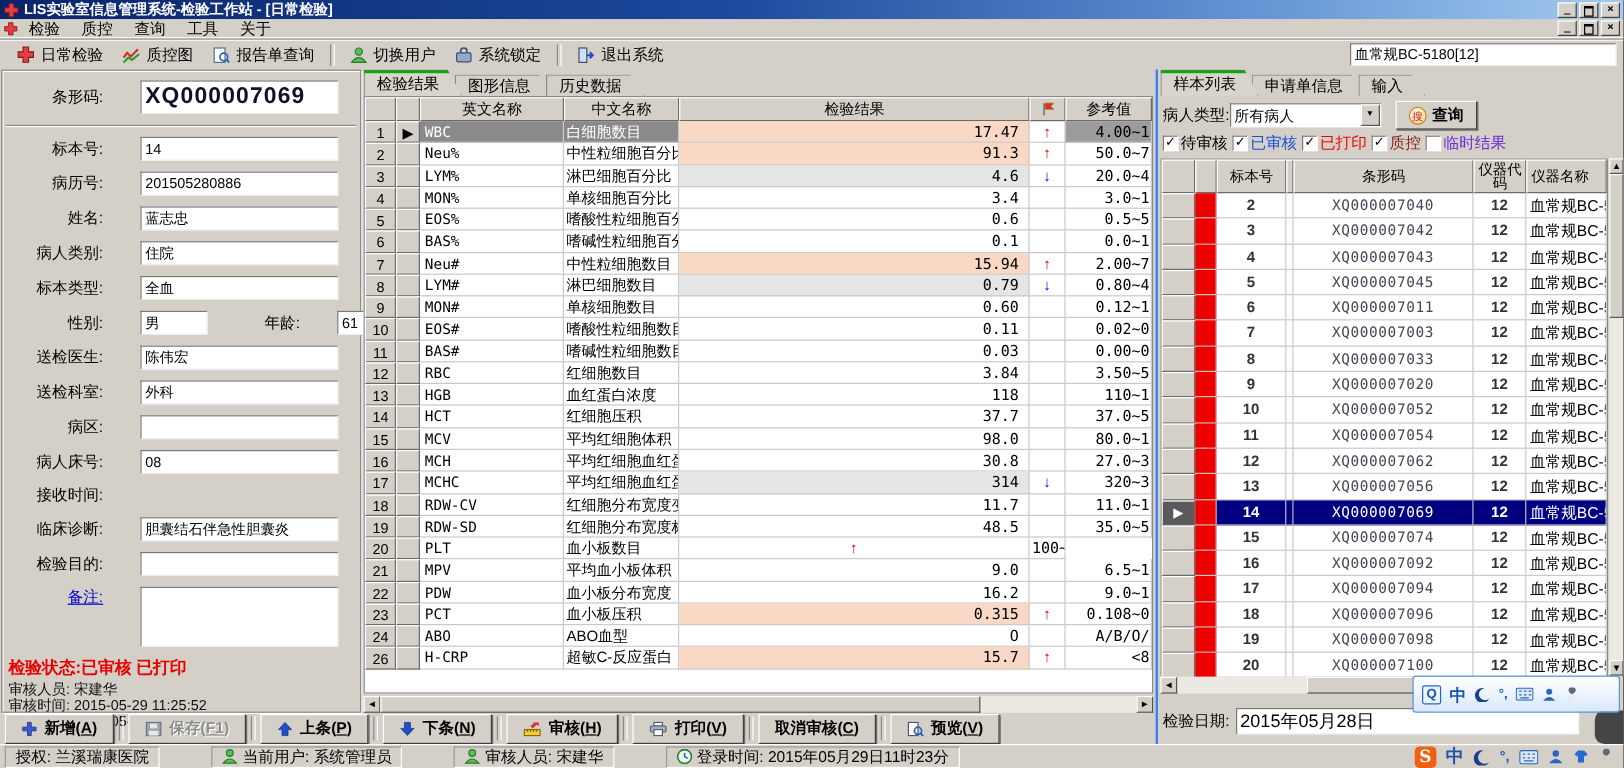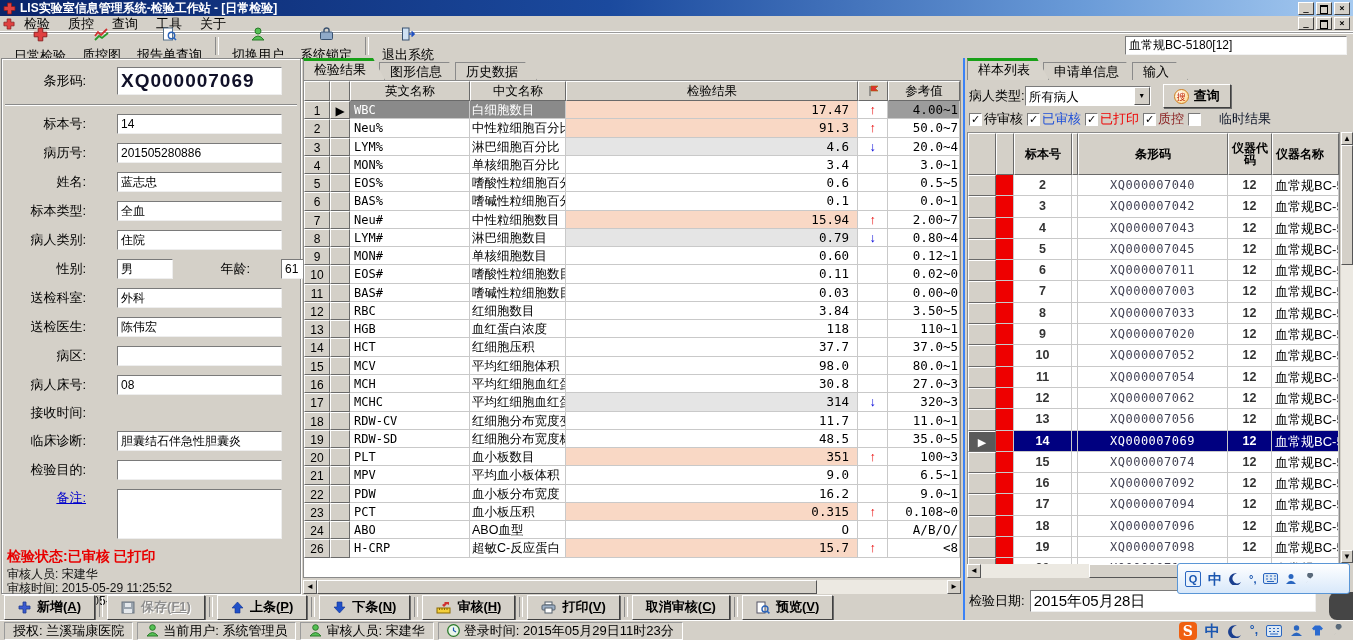--- a/index.html
+++ b/index.html
@@ -14,21 +14,21 @@
   .winbtns{margin-left:auto;display:flex;gap:2px;align-items:center;}
   .wbtn{width:16px;height:13px;background:#d4d0c8;border:1px solid;border-color:#fff #404040 #404040 #fff;
     font-size:9px;line-height:10px;text-align:center;font-weight:bold;box-sizing:border-box;
     font-family:"DejaVu Sans Mono",monospace;}
   .wbtn .rs{display:inline-block;width:6px;height:6px;border:1px solid #000;border-top-width:2px;margin-top:2px;}
   .menubar{position:absolute;left:0;top:16px;width:100%;height:16px;box-sizing:border-box;background:#d4d0c8;
     display:flex;align-items:center;padding:0 3px;border-bottom:1px solid #fff;}
   .menu-item{padding:0 9px;font-size:13px;}
   .toolbar{position:absolute;left:0;top:32px;width:100%;height:26px;box-sizing:border-box;
     border-top:1px solid #9a9a9a;box-shadow:inset 0 1px 0 #fff;display:flex;align-items:center;padding:0 6px;}
-  .tbtn{display:flex;align-items:center;gap:5px;padding:2px 8px;font-size:13px;white-space:nowrap;flex-direction:column;}
+  .tbtn{display:flex;align-items:center;gap:5px;padding:2px 8px;font-size:13px;white-space:nowrap;}
   .tsep{width:2px;height:18px;border-left:1px solid #8a8a8a;border-right:1px solid #fff;margin:0 5px;}
   .inst-input{margin-left:auto;width:214px;height:17px;background:#fff;border:1px solid;
     border-color:#7a7a7a #f2f2f2 #f2f2f2 #7a7a7a;font-size:12px;padding:0 3px;font-family:inherit;}
 
   
   .left-panel{position:absolute;left:1px;top:58px;width:300px;height:536px;box-sizing:border-box;
     border:1px solid #8a8a8a;box-shadow:inset 1px 1px 0 #fff,1px 1px 0 #fff;padding-top:8px;background:#d4d0c8;}
   .frow{display:flex;align-items:center;margin:0 18px 9px 2px;gap:31px;}
   .frow .lbl{width:82px;text-align:right;font-size:13px;flex:none;white-space:nowrap;}
   .fld{height:18px;border:1px solid;border-color:#7a7a7a #eee #eee #7a7a7a;background:#fff;
@@ -93,21 +93,21 @@
   .sbadge{width:15px;height:15px;border-radius:50%;background:radial-gradient(circle at 35% 35%,#fff,#ffd27a);
     border:1px solid #d08020;color:#c02000;font-size:9px;line-height:14px;text-align:center;box-sizing:border-box;font-weight:normal;}
   .rp-filters{position:absolute;top:52px;left:2px;right:2px;height:18px;display:flex;align-items:center;
     font-size:13px;white-space:nowrap;overflow:hidden;}
   .cb{width:13px;height:13px;background:#fff;border:1px solid;border-color:#7a7a7a #fff #fff #7a7a7a;
     font-size:11px;line-height:11px;text-align:center;font-weight:bold;flex:none;box-sizing:border-box;margin:0 2px;}
   .rp-filters .flabel{margin-right:2px;}
 
   .rgrid{position:absolute;left:2px;right:13px;top:74px;height:431px;border:1px solid #8a8a8a;background:#fff;overflow:hidden;}
   .rhead,.rrow{display:grid;grid-template-columns:28px 18px 58px 6px 150px 44px 1fr;}
-  .rhead{height:42px;font-weight:bold;}
+  .rhead{height:28px;}
   .rhead .hc{font-size:12px;line-height:12px;text-align:center;white-space:normal;}
   .rrow{height:21.3px;line-height:21px;}
   .rc{border-right:1px solid #c9c9c9;border-bottom:1px solid #c9c9c9;overflow:hidden;white-space:nowrap;
     box-sizing:border-box;font-size:13px;}
   .rc.mk{background:#d4d0c8;border:1px solid;border-color:#fff #6a6a6a #6a6a6a #fff;text-align:center;font-size:11px;}
   .rc.red{background:#ee0000;}
   .rc.sno{text-align:center;color:#333;font-weight:bold;font-size:12.5px;}
   .rc.bar{text-align:center;color:#445;font-family:"DejaVu Sans Mono",monospace;font-size:12px;letter-spacing:0.5px;}
   .rc.inst{text-align:center;color:#333;font-weight:bold;font-size:12.5px;}
   .rc.iname{padding-left:3px;font-size:13px;}
@@ -132,21 +132,21 @@
   
   .bottom-bar{position:absolute;left:0;top:594px;width:947px;height:26px;box-sizing:border-box;
     display:flex;align-items:center;padding:1px 4px;}
   .bbtn{flex:none;display:flex;align-items:center;justify-content:center;gap:6px;height:23px;padding:0 13px;
     background:#d4d0c8;border:1px solid;border-color:#fff #404040 #404040 #fff;box-shadow:1px 1px 0 #6a6a6a;
     font-size:13px;font-weight:bold;white-space:nowrap;}
   .bbtn.disabled{color:#8e8e8e;text-shadow:1px 1px 0 #fff;}
   .bsep{width:2px;height:20px;border-left:1px solid #8a8a8a;border-right:1px solid #fff;margin:0 4px;flex:none;}
   .key{text-decoration:underline;}
   .statusbar{position:absolute;left:0;top:620px;width:100%;height:20px;box-sizing:border-box;background:#d4d0c8;
-    border-top:1px solid #fff;display:flex;align-items:center;padding:1px 4px;}
+    border-top:1px solid #fff;display:flex;align-items:center;padding:1px 4px;gap:39px;}
   .scell{height:16px;border:1px solid;border-color:#9a9a9a #fff #fff #9a9a9a;display:flex;align-items:center;
     gap:4px;padding:0 8px;margin-right:4px;font-size:13px;white-space:nowrap;}
   .stray{margin-left:auto;display:flex;align-items:center;gap:8px;padding-right:4px;}
   .stray .glyph{color:#1a56b0;font-weight:bold;font-size:15px;line-height:15px;}
   .slogo{width:18px;height:18px;background:#f06010;border-radius:4px;color:#fff;font-weight:bold;
     font-size:14px;line-height:18px;text-align:center;font-family:"DejaVu Serif",serif;}
 </style>
 </head>
 <body>
 
@@ -240,41 +240,41 @@
       </div>
     <div class="frow">
         <span class="lbl">病历号:</span>
         <input class="fld grow1" value="201505280886" style="">
       </div>
     <div class="frow">
         <span class="lbl">姓名:</span>
         <input class="fld grow1" value="蓝志忠" style="">
       </div>
     <div class="frow">
+        <span class="lbl">病人类别:</span>
+        <input class="fld grow1" value="住院" style="">
+      </div>
+    <div class="frow">
         <span class="lbl">标本类型:</span>
         <input class="fld grow1" value="全血" style="">
-      </div>
-    <div class="frow">
-        <span class="lbl">病人类别:</span>
-        <input class="fld grow1" value="住院" style="">
       </div>
     <div class="frow">
       <span class="lbl">性别:</span>
       <input class="fld" style="width: 48px;" value="男">
       <span class="lbl" style="width:46px">年龄:</span>
       <input class="fld" style="width: 52px;" value="61">
       <input class="fld" style="width: 22px;" value="岁">
     </div>
     <div class="frow">
+        <span class="lbl">送检医生:</span>
+        <input class="fld grow1" value="陈伟宏" style="">
+      </div>
+    <div class="frow">
         <span class="lbl">送检科室:</span>
         <input class="fld grow1" value="外科" style="">
-      </div>
-    <div class="frow">
-        <span class="lbl">送检医生:</span>
-        <input class="fld grow1" value="陈伟宏" style="">
       </div>
     <div class="frow">
         <span class="lbl">病区:</span>
         <input class="fld grow1" value="" style="">
       </div>
     <div class="frow">
         <span class="lbl">病人床号:</span>
         <input class="fld grow1" value="08" style="">
       </div>
     <div class="frow">
@@ -490,21 +490,20 @@
             <div class="c cn">红细胞分布宽度标</div>
             <div class="c res ">48.5</div>
             <div class="c fl "></div>
             <div class="c ref">35.0~5</div>
           </div>
           <div class="grow">
             <div class="c num">20</div>
             <div class="c mk"></div>
             <div class="c en">PLT</div>
             <div class="c cn">血小板数目</div>
-            <div class="c res high">351</div>
             <div class="c fl up">↑</div>
             <div class="c ref">100~3</div>
           </div>
           <div class="grow">
             <div class="c num">21</div>
             <div class="c mk"></div>
             <div class="c en">MPV</div>
             <div class="c cn">平均血小板体积</div>
             <div class="c res ">9.0</div>
             <div class="c fl "></div>
@@ -576,21 +575,21 @@
     <div class="rp-filters">
         <span class="cb">✓</span>
         <span class="flabel" style="color: rgb(0, 0, 0);">待审核</span>
         <span class="cb">✓</span>
         <span class="flabel" style="color: #1d4ed8;">已审核</span>
         <span class="cb">✓</span>
         <span class="flabel" style="color: rgb(238, 0, 0);">已打印</span>
         <span class="cb">✓</span>
         <span class="flabel" style="color: rgb(138, 32, 32);">质控</span>
         <span class="cb"></span>
-        <span class="flabel" style="color: #0f172a; margin-left: 16px;">临时结果</span>
+        <span class="flabel" style="color: #6d28d9;">临时结果</span>
       </div>
     <div class="rgrid">
       <div class="rhead">
         <div class="hc"></div>
         <div class="hc"></div>
         <div class="hc">标本号</div>
         <div class="hc"></div>
         <div class="hc">条形码</div>
         <div class="hc">仪器代码</div>
         <div class="hc" style="justify-content:flex-start;padding-left:3px">仪器名称</div>

